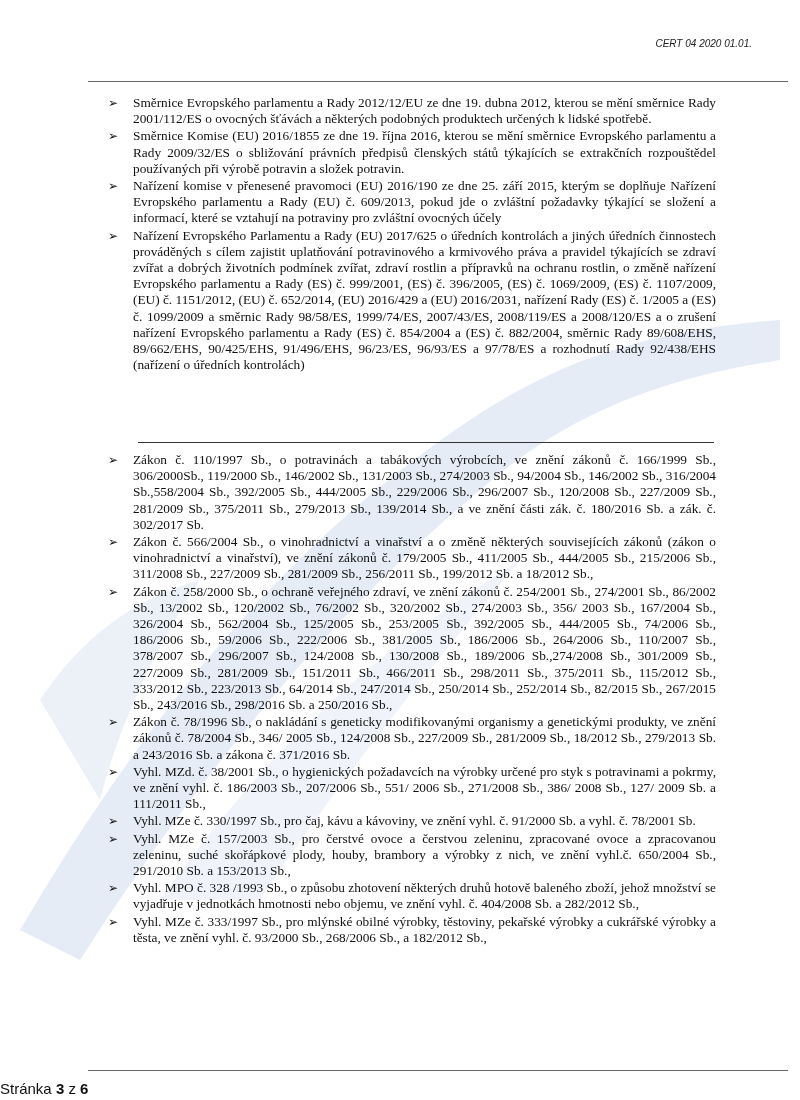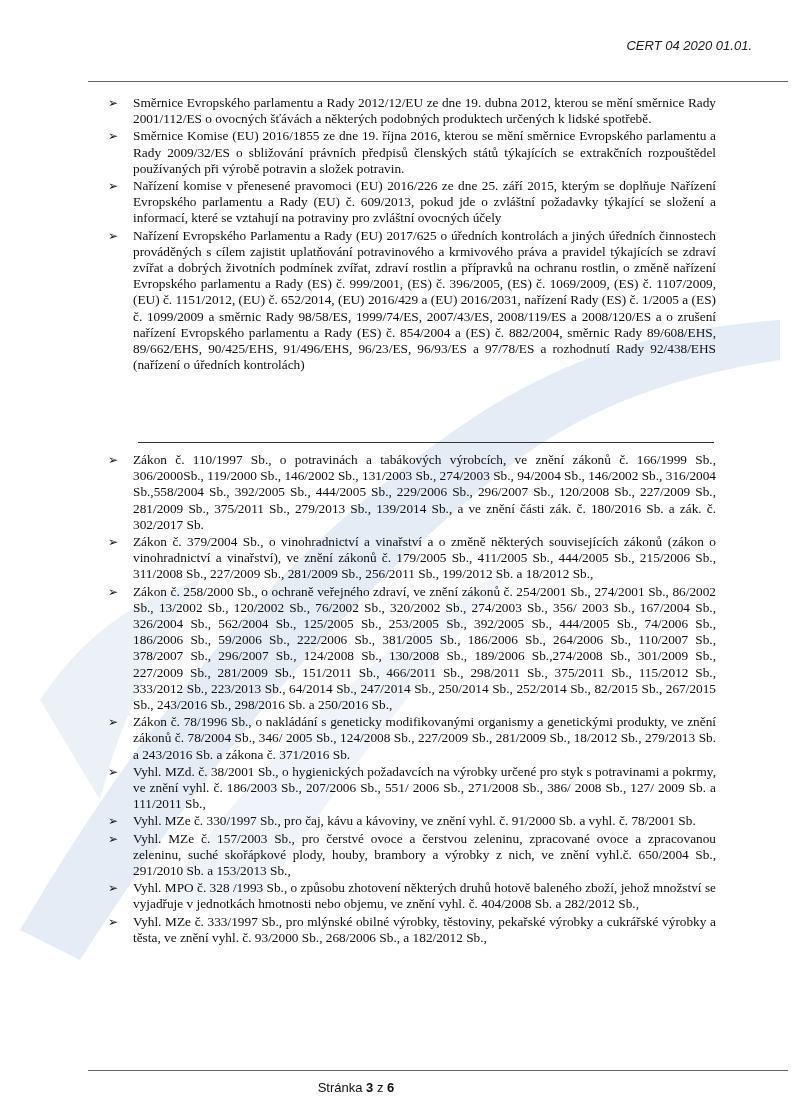--- a/index.html
+++ b/index.html
@@ -1,26 +1,26 @@
 <!DOCTYPE html>
 <html><head>
 <meta charset="utf-8">
 <style>
   html, body { margin: 0; padding: 0; background: #ffffff; }
   body { width: 800px; height: 1100px; position: relative; overflow: hidden;
          font-family: "Liberation Serif", "DejaVu Serif", serif; color: #111; }
   .watermark { position: absolute; left: 0; top: 0; width: 800px; height: 1100px; pointer-events: none; z-index: 0; }
   .header-code { position: absolute; right: 48px; top: 38px; font-family: "Liberation Sans", "DejaVu Sans", sans-serif;
-                 font-style: italic; font-size: 13px; color: #222; z-index: 1; }
+                 font-style: italic; font-size: 10px; color: #222; z-index: 1; }
   .rule { position: absolute; left: 88px; width: 700px; height: 0; border-top: 1.4px solid #666; z-index: 1; }
   .rule.top { top: 81px; }
   .rule.mid { left: 138px; width: 576px; top: 442px; border-top: 1px solid #333; }
   .rule.bottom { top: 1070px; }
-  .footer { position: absolute; top: 1080px; left: 0; width: 712px; text-align: center;
-            font-family: "Liberation Sans", "DejaVu Sans", sans-serif; font-size: 13px; color: #111; z-index: 1; }
+  .footer { position: absolute; top: 1080px; left: 0; width: 712px; text-align: left;
+            font-family: "Liberation Sans", "DejaVu Sans", sans-serif; font-size: 15px; color: #111; z-index: 1; }
   .footer b { font-weight: bold; }
   .block { position: absolute; left: 108px; width: 608px; z-index: 1; }
   .item { position: relative; padding-left: 25px; font-size: 13.3px; line-height: 16.2px; text-align: justify; margin-bottom: 1px; }
   .item .bullet { position: absolute; left: 0; top: 0; font-family: "DejaVu Sans", sans-serif; font-size: 12px; }
   .item b { font-weight: normal; }
   .block1 { top: 95px; }
   .block2 { top: 452px; }
 </style>
 </head>
 <body>
@@ -30,29 +30,29 @@
   <path d="M40 700 C 80 640, 130 600, 200 580 C 160 640, 120 720, 100 800 Z" fill="#dde6f3" opacity="0.55"></path>
   <path d="M160 900 C 260 760, 360 660, 520 560 C 420 680, 340 780, 260 900 Z" fill="#e6edf7" opacity="0.6"></path>
 </svg>
 
 <div class="header-code">CERT  04 2020 01.01.</div>
 <div class="rule top"></div>
 
 <div class="block block1" id="section1">
     <div class="item"><span class="bullet">➢</span><b>Směrnice Evropského parlamentu a Rady 2012/12/EU</b><span> ze dne 19. dubna 2012, kterou se mění směrnice Rady 2001/112/ES o ovocných šťávách a některých podobných produktech určených k lidské spotřebě.</span></div>
     <div class="item"><span class="bullet">➢</span><b>Směrnice Komise (EU) 2016/1855</b><span> ze dne 19. října 2016, kterou se mění směrnice Evropského parlamentu a Rady 2009/32/ES o sbližování právních předpisů členských států týkajících se extrakčních rozpouštědel používaných při výrobě potravin a složek potravin.</span></div>
-    <div class="item"><span class="bullet">➢</span><b> Nařízení komise v přenesené pravomoci (EU) 2016/226</b><span> ze dne 25. září 2015, kterým se doplňuje </span><b>Nařízení Evropského parlamentu a Rady (EU) č. 609/2013</b><span>, pokud jde o zvláštní požadavky týkající se složení a informací, které se vztahují na potraviny pro zvláštní ovocných účely</span></div>
+    <div class="item"><span class="bullet">➢</span><b> Nařízení komise v přenesené pravomoci (EU) 2016/190</b><span> ze dne 25. září 2015, kterým se doplňuje </span><b>Nařízení Evropského parlamentu a Rady (EU) č. 609/2013</b><span>, pokud jde o zvláštní požadavky týkající se složení a informací, které se vztahují na potraviny pro zvláštní ovocných účely</span></div>
     <div class="item"><span class="bullet">➢</span><b>Nařízení Evropského Parlamentu a Rady (EU) 2017/625 o úředních kontrolách</b><span> a jiných úředních činnostech prováděných s cílem zajistit uplatňování potravinového a krmivového práva a pravidel týkajících se zdraví zvířat a dobrých životních podmínek zvířat, zdraví rostlin a přípravků na ochranu rostlin, o změně nařízení Evropského parlamentu a Rady (ES) č. 999/2001, (ES) č. 396/2005, (ES) č. 1069/2009, (ES) č. 1107/2009, (EU) č. 1151/2012, (EU) č. 652/2014, (EU) 2016/429 a (EU) 2016/2031, nařízení Rady (ES) č. 1/2005 a (ES) č. 1099/2009 a směrnic Rady 98/58/ES, 1999/74/ES, 2007/43/ES, 2008/119/ES a 2008/120/ES a o zrušení nařízení Evropského parlamentu a Rady (ES) č. 854/2004 a (ES) č. 882/2004, směrnic Rady 89/608/EHS, 89/662/EHS, 90/425/EHS, 91/496/EHS, 96/23/ES, 96/93/ES a 97/78/ES a rozhodnutí Rady 92/438/EHS (nařízení o úředních kontrolách)</span></div>
   </div>
 
 <div class="rule mid"></div>
 
 <div class="block block2" id="section2">
     <div class="item"><span class="bullet">➢</span><b>Zákon č. 110/1997 Sb., o potravinách a tabákových výrobcích,</b><span> ve znění zákonů č. 166/1999 Sb., 306/2000Sb., 119/2000 Sb., 146/2002 Sb., 131/2003 Sb., 274/2003 Sb., 94/2004 Sb., 146/2002 Sb., 316/2004 Sb.,558/2004 Sb., 392/2005 Sb., 444/2005 Sb., 229/2006 Sb., 296/2007 Sb., 120/2008 Sb., 227/2009 Sb., 281/2009 Sb., 375/2011 Sb., 279/2013 Sb., 139/2014 Sb., a ve znění části zák. č. 180/2016 Sb. a </span><b>zák. č. 302/2017 Sb.</b></div>
-    <div class="item"><span class="bullet">➢</span><b>Zákon č. 379/2004 Sb., o vinohradnictví a vinařství</b><span> a o změně některých souvisejících zákonů (zákon o vinohradnictví a vinařství), ve znění zákonů č. 179/2005 Sb., 411/2005 Sb., 444/2005 Sb., 215/2006 Sb., 311/2008 Sb., 227/2009 Sb., 281/2009 Sb., 256/2011 Sb., 199/2012 Sb. a 18/2012 Sb.,</span></div>
+    <div class="item"><span class="bullet">➢</span><b>Zákon č. 566/2004 Sb., o vinohradnictví a vinařství</b><span> a o změně některých souvisejících zákonů (zákon o vinohradnictví a vinařství), ve znění zákonů č. 179/2005 Sb., 411/2005 Sb., 444/2005 Sb., 215/2006 Sb., 311/2008 Sb., 227/2009 Sb., 281/2009 Sb., 256/2011 Sb., 199/2012 Sb. a 18/2012 Sb.,</span></div>
     <div class="item"><span class="bullet">➢</span><b>Zákon č. 258/2000 Sb., o ochraně veřejného zdraví</b><span>, ve znění zákonů č. 254/2001 Sb., 274/2001 Sb., 86/2002 Sb., 13/2002 Sb., 120/2002 Sb., 76/2002 Sb., 320/2002 Sb., 274/2003 Sb.,  356/ 2003 Sb., 167/2004 Sb., 326/2004 Sb.,  562/2004 Sb., 125/2005 Sb., 253/2005 Sb., 392/2005 Sb.,  444/2005 Sb., 74/2006 Sb., 186/2006 Sb., 59/2006 Sb., 222/2006 Sb., 381/2005 Sb., 186/2006 Sb., 264/2006 Sb., 110/2007 Sb., 378/2007 Sb.,  296/2007 Sb., 124/2008 Sb., 130/2008 Sb., 189/2006 Sb.,274/2008 Sb., 301/2009 Sb., 227/2009 Sb., 281/2009 Sb., 151/2011 Sb., 466/2011 Sb., 298/2011 Sb., 375/2011 Sb., 115/2012 Sb., 333/2012 Sb., 223/2013 Sb., 64/2014 Sb., 247/2014 Sb., 250/2014 Sb., 252/2014 Sb., 82/2015 Sb., 267/2015 Sb., 243/2016 Sb., 298/2016 Sb. a 250/2016 Sb.,</span></div>
     <div class="item"><span class="bullet">➢</span><b>Zákon č. 78/1996 Sb., o nakládání s geneticky modifikovanými organismy a genetickými produkty</b><span>, ve znění zákonů č. 78/2004 Sb., 346/ 2005 Sb., 124/2008 Sb., 227/2009 Sb., 281/2009 Sb., 18/2012 Sb., 279/2013 Sb. a 243/2016 Sb</span><b>. a zákona č. 371/2016 Sb.</b></div>
     <div class="item"><span class="bullet">➢</span><b>Vyhl. MZd. č. 38/2001 Sb., o hygienických požadavcích na výrobky určené pro styk s potravinami a pokrmy</b><span>, ve znění vyhl. č. 186/2003 Sb., 207/2006 Sb., 551/ 2006 Sb., 271/2008 Sb., 386/ 2008 Sb., 127/ 2009 Sb. a  111/2011 Sb.,</span></div>
     <div class="item"><span class="bullet">➢</span><b>Vyhl</b><span>. </span><b>MZe č. 330/1997 Sb., pro čaj, kávu a kávoviny</b><span>, ve znění vyhl. č. 91/2000 Sb. a vyhl. č. 78/2001 Sb.</span></div>
     <div class="item"><span class="bullet">➢</span><b>Vyhl. MZe č. 157/2003 Sb., pro čerstvé ovoce a čerstvou zeleninu, zpracované ovoce a zpracovanou zeleninu, suché skořápkové plody, houby, brambory a výrobky z nich</b><span>, ve znění vyhl.č. 650/2004 Sb., 291/2010 Sb. a 153/2013 Sb.,</span></div>
     <div class="item"><span class="bullet">➢</span><b>Vyhl. MPO č. 328 /1993 Sb., o způsobu zhotovení některých druhů hotově baleného zboží, jehož množství se vyjadřuje v jednotkách hmotnosti nebo objemu</b><span>, ve znění vyhl. č. 404/2008 Sb. a 282/2012 Sb.,</span></div>
     <div class="item"><span class="bullet">➢</span><b>Vyhl. MZe č. 333/1997 Sb., pro mlýnské obilné výrobky, těstoviny, pekařské výrobky a cukrářské výrobky a těsta</b><span>, ve znění vyhl. č. 93/2000 Sb., 268/2006 Sb., a 182/2012 Sb.,</span></div>
   </div>
 
 <div class="rule bottom"></div>

